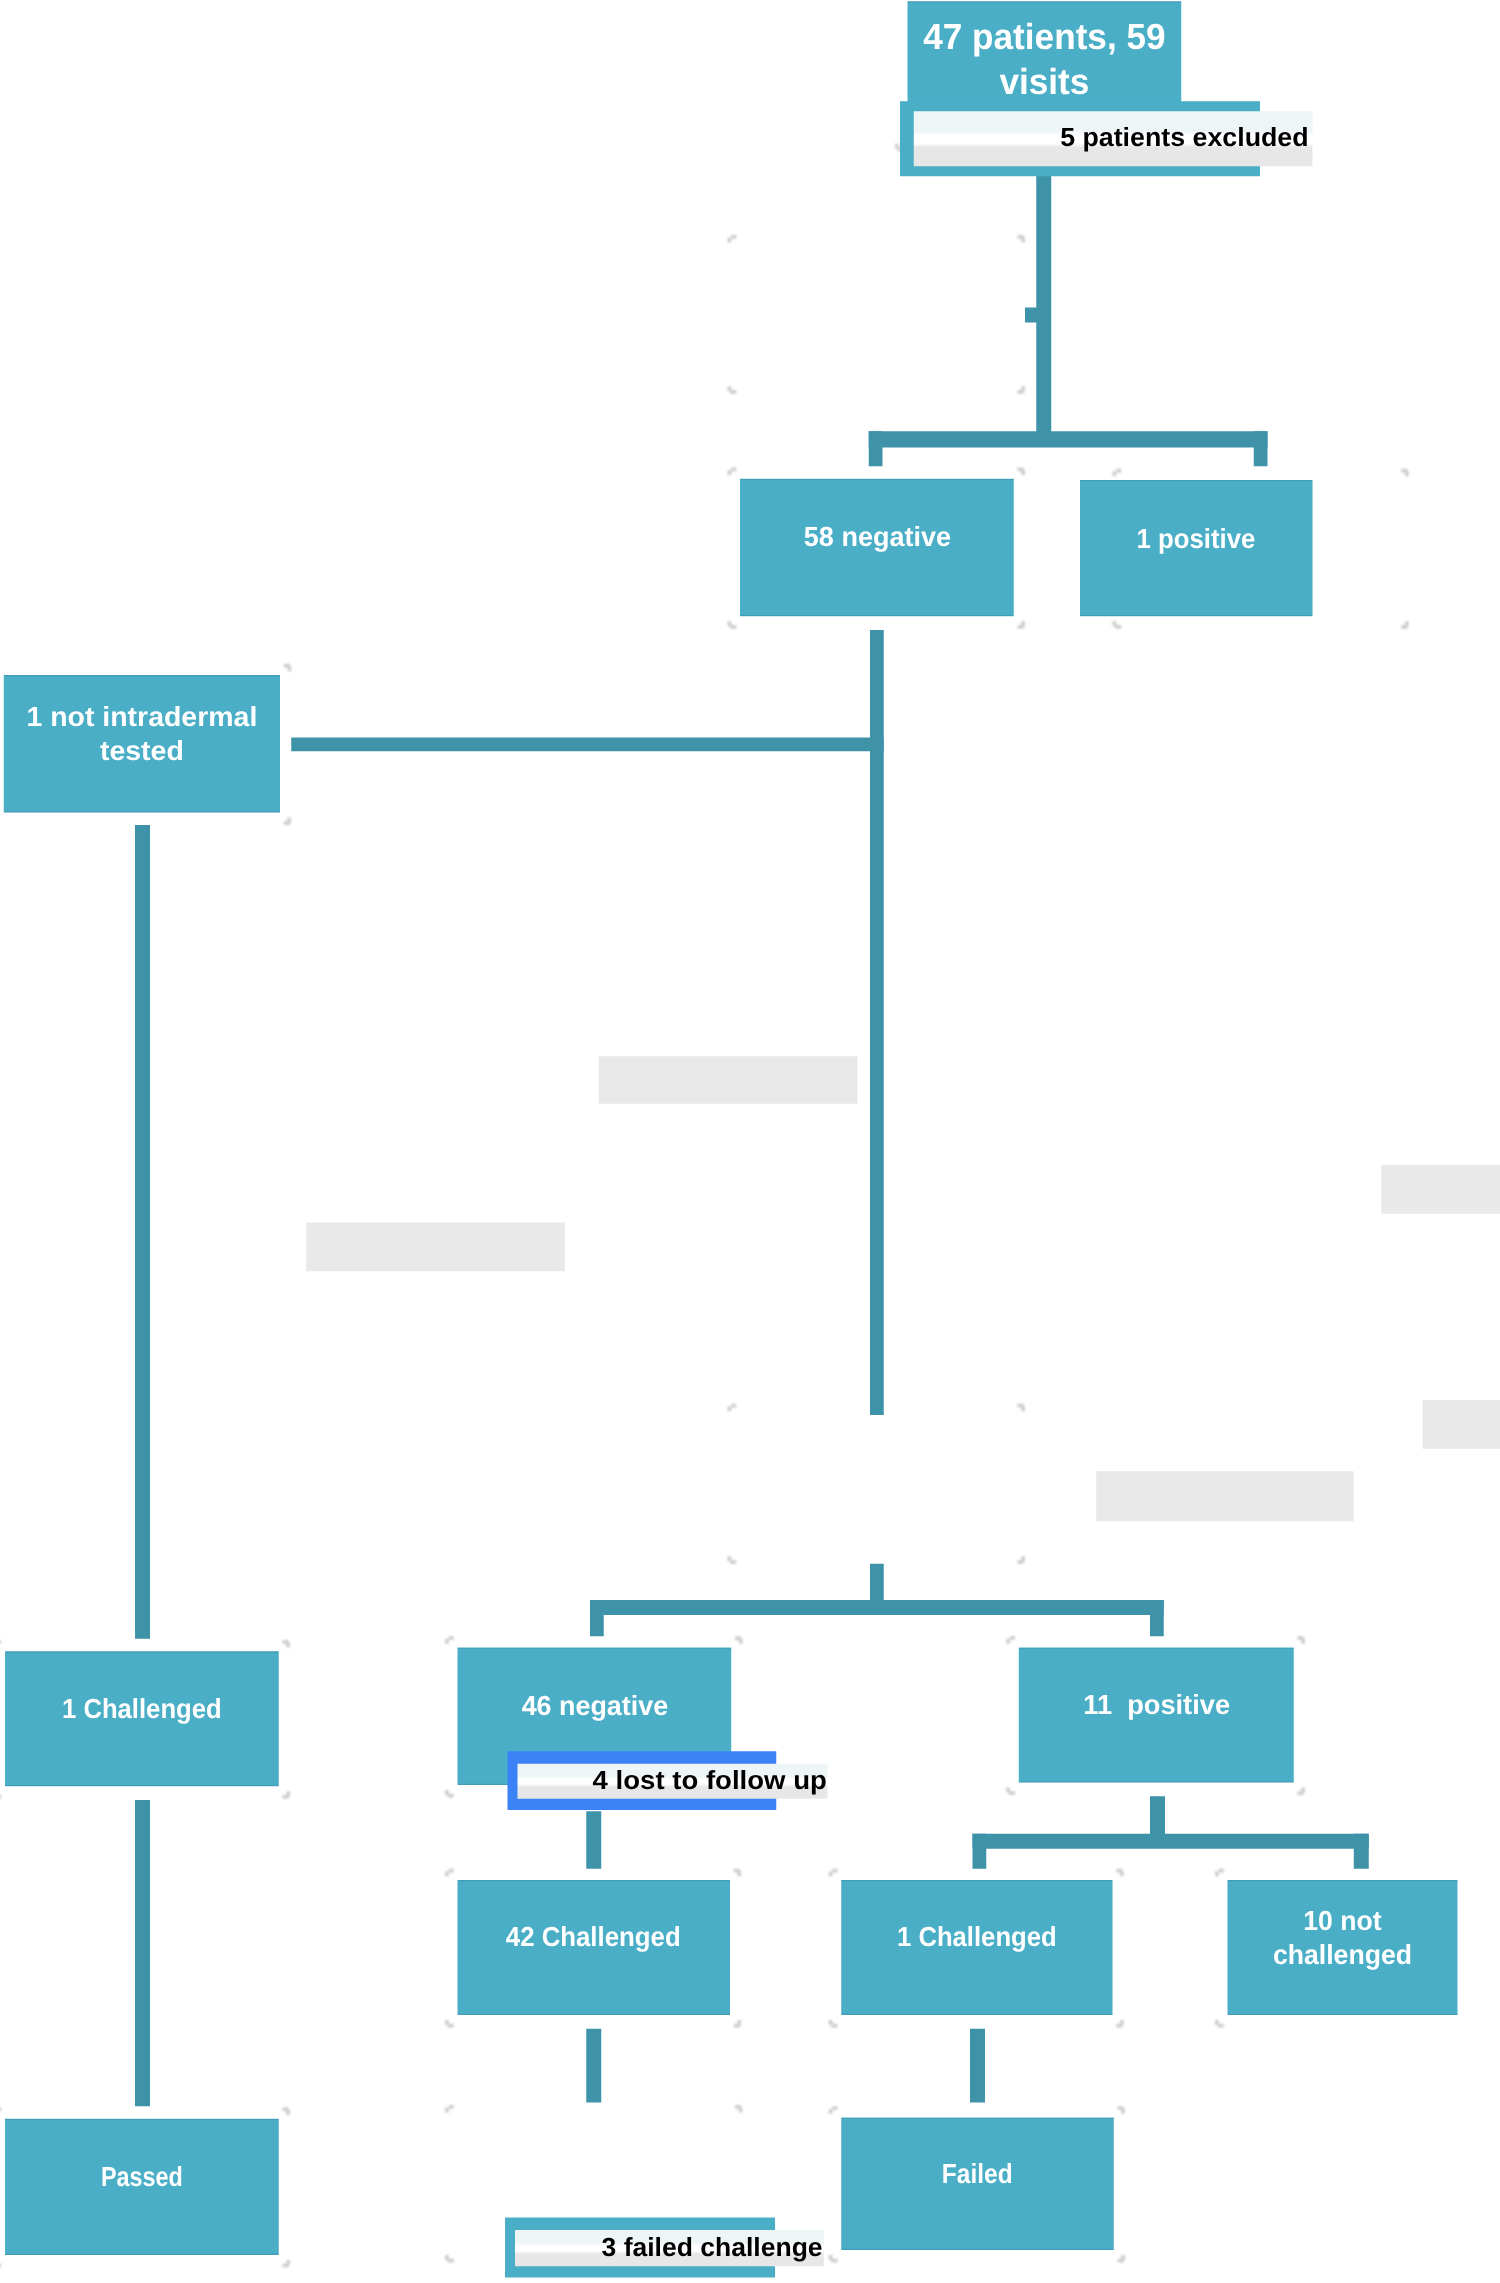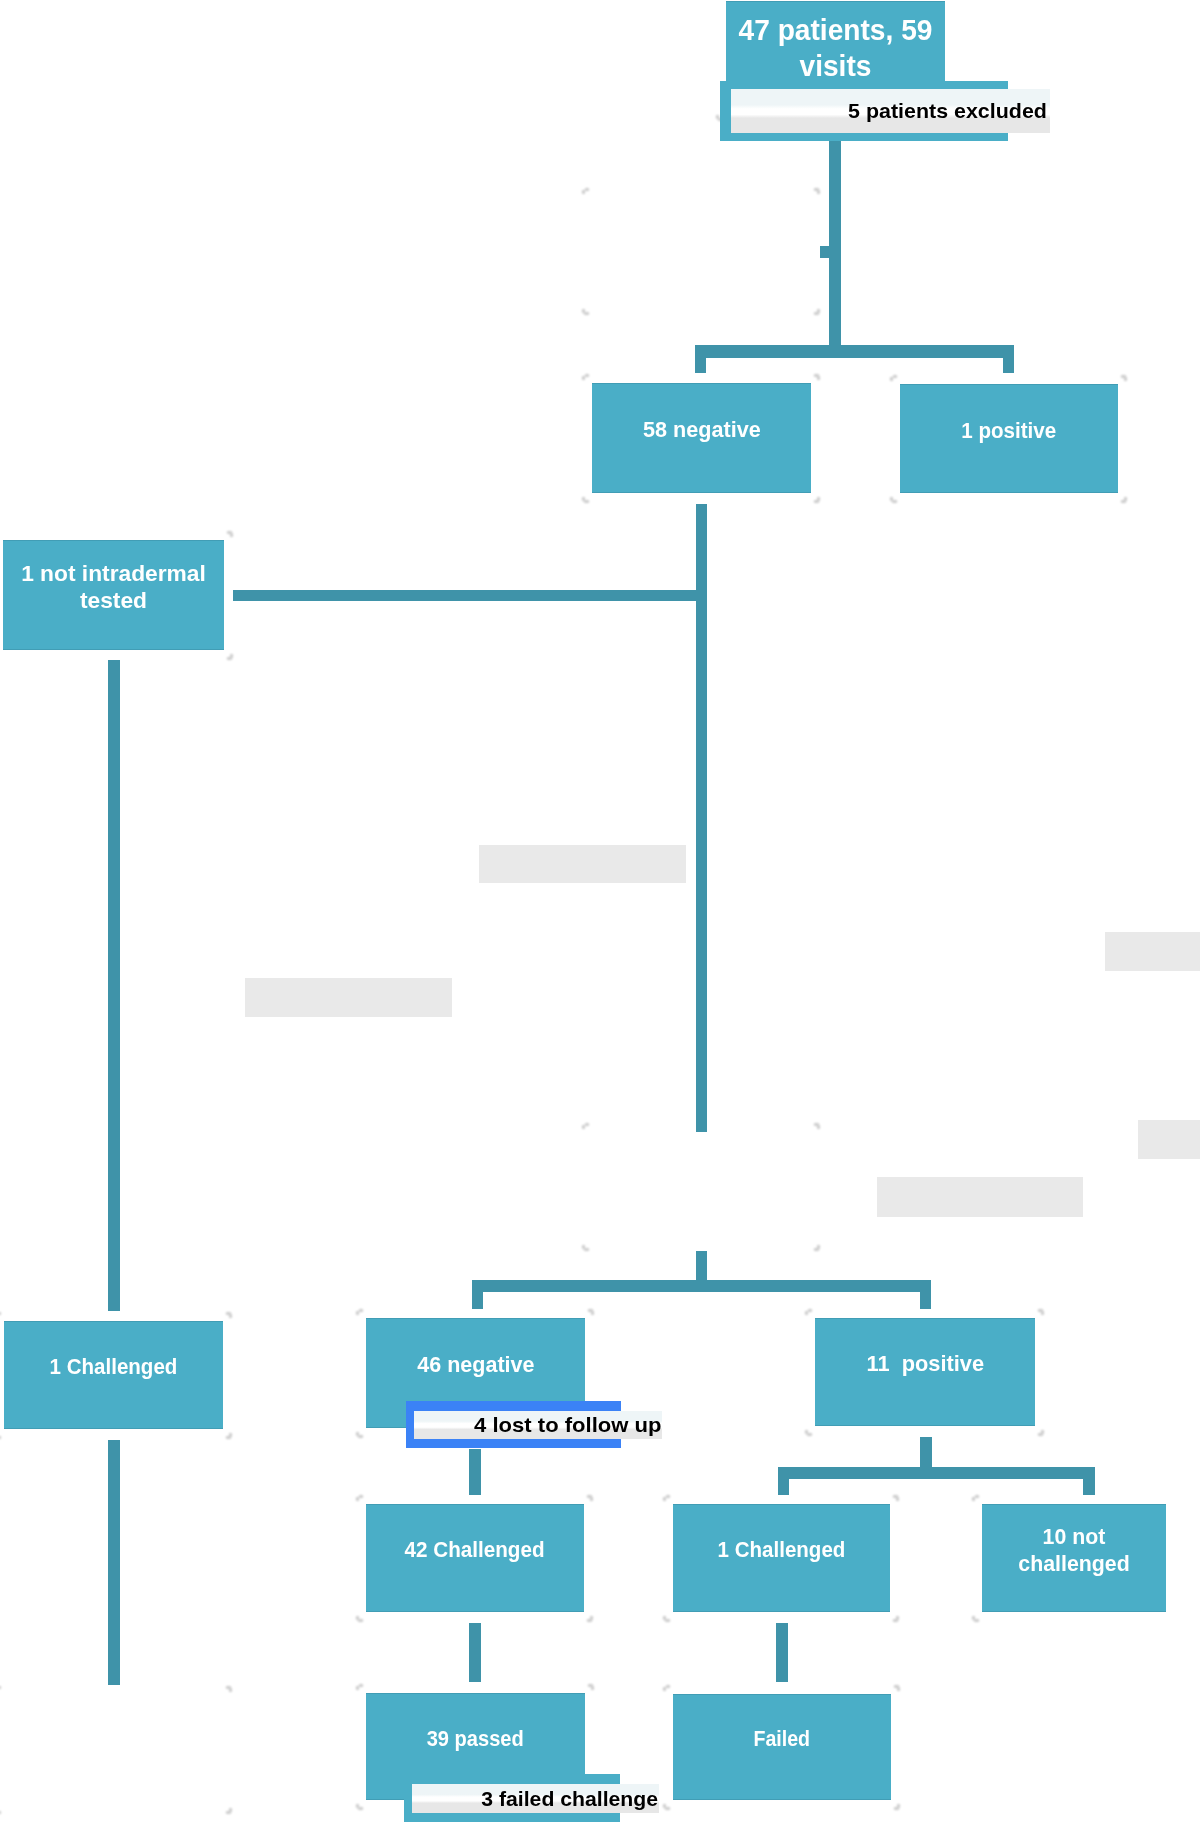--- a/index.html
+++ b/index.html
@@ -268,21 +268,21 @@
       <span style="transform: scaleX(0.97);">47 patients, 59 visits</span>
     </div>
     <div class="callout" style="left: 720px; top: 81px; width: 288px; height: 60px; font-size: 21px; background: rgb(74, 174, 199);">
       <div class="inner" style="left: 11px; top: 8px; width: 269px; height: 44px; padding-right: 3px; color: rgb(0, 0, 0);">
         <span style="transform: scaleX(1.02);">5 patients excluded</span>
       </div>
     </div>
     <div class="node" style="left: 592px; top: 383px; width: 219px; height: 110px; font-size: 22px; background: rgb(74, 174, 199); color: rgb(255, 255, 255);">
       <span style="transform: scaleX(0.982);">58 negative</span>
     </div>
-    <div class="node" style="left: 900px; top: 384px; width: 218px; height: 109px; font-size: 22px; background: rgb(74, 174, 199); color: rgb(255, 255, 255); text-align: right;">
+    <div class="node" style="left: 864px; top: 384px; width: 186px; height: 109px; font-size: 22px; background: rgb(74, 174, 199); color: rgb(255, 255, 255); text-align: right;">
       <span style="transform: scaleX(0.936);">1 positive</span>
     </div>
     <div class="node" style="left: 3px; top: 540px; width: 221px; height: 110px; font-size: 22px; background: rgb(74, 174, 199); color: rgb(255, 255, 255);">
       <span style="transform: scaleX(1.035);">1 not intradermal tested</span>
     </div>
     <div class="node" style="left: 4px; top: 1321px; width: 219px; height: 108px; font-size: 22px; background: rgb(74, 174, 199); color: rgb(255, 255, 255);">
       <span style="transform: scaleX(0.933);">1 Challenged</span>
     </div>
     <div class="node" style="left: 366px; top: 1318px; width: 219px; height: 110px; font-size: 22px; background: rgb(74, 174, 199); color: rgb(255, 255, 255);">
       <span style="transform: scaleX(0.978);">46 negative</span>
@@ -297,22 +297,22 @@
     </div>
     <div class="node" style="left: 366px; top: 1504px; width: 218px; height: 108px; font-size: 22px; background: rgb(74, 174, 199); color: rgb(255, 255, 255);">
       <span style="transform: scaleX(0.938);">42 Challenged</span>
     </div>
     <div class="node" style="left: 673px; top: 1504px; width: 217px; height: 108px; font-size: 22px; background: rgb(74, 174, 199); color: rgb(255, 255, 255);">
       <span style="transform: scaleX(0.933);">1 Challenged</span>
     </div>
     <div class="node" style="left: 982px; top: 1504px; width: 184px; height: 108px; font-size: 22px; background: rgb(74, 174, 199); color: rgb(255, 255, 255);">
       <span style="transform: scaleX(0.969);">10 not challenged</span>
     </div>
-    <div class="node" style="left: 366px; top: 1693px; width: 219px; height: 107px; font-size: 22px; background: rgb(74, 174, 199); color: rgb(255, 255, 255);">
-      <span style="transform: scaleX(0.912);">39 passed</span>
+    <div class="node" style="left: 4px; top: 1695px; width: 219px; height: 109px; font-size: 22px; background: rgb(74, 174, 199); color: rgb(255, 255, 255);">
+      <span style="transform: scaleX(0.851);">Passed</span>
     </div>
     <div class="node" style="left: 673px; top: 1694px; width: 218px; height: 106px; font-size: 22px; background: rgb(74, 174, 199); color: rgb(255, 255, 255);">
       <span style="transform: scaleX(0.89);">Failed</span>
     </div>
     <div class="callout" style="left: 404px; top: 1774px; width: 216px; height: 48px; font-size: 21px; background: rgb(74, 174, 199);">
       <div class="inner" style="left: 8px; top: 10px; width: 199px; height: 29px; padding-right: 1px; color: rgb(0, 0, 0);">
         <span style="transform: scaleX(1.01);">3 failed challenge</span>
       </div>
     </div>
   </div>

